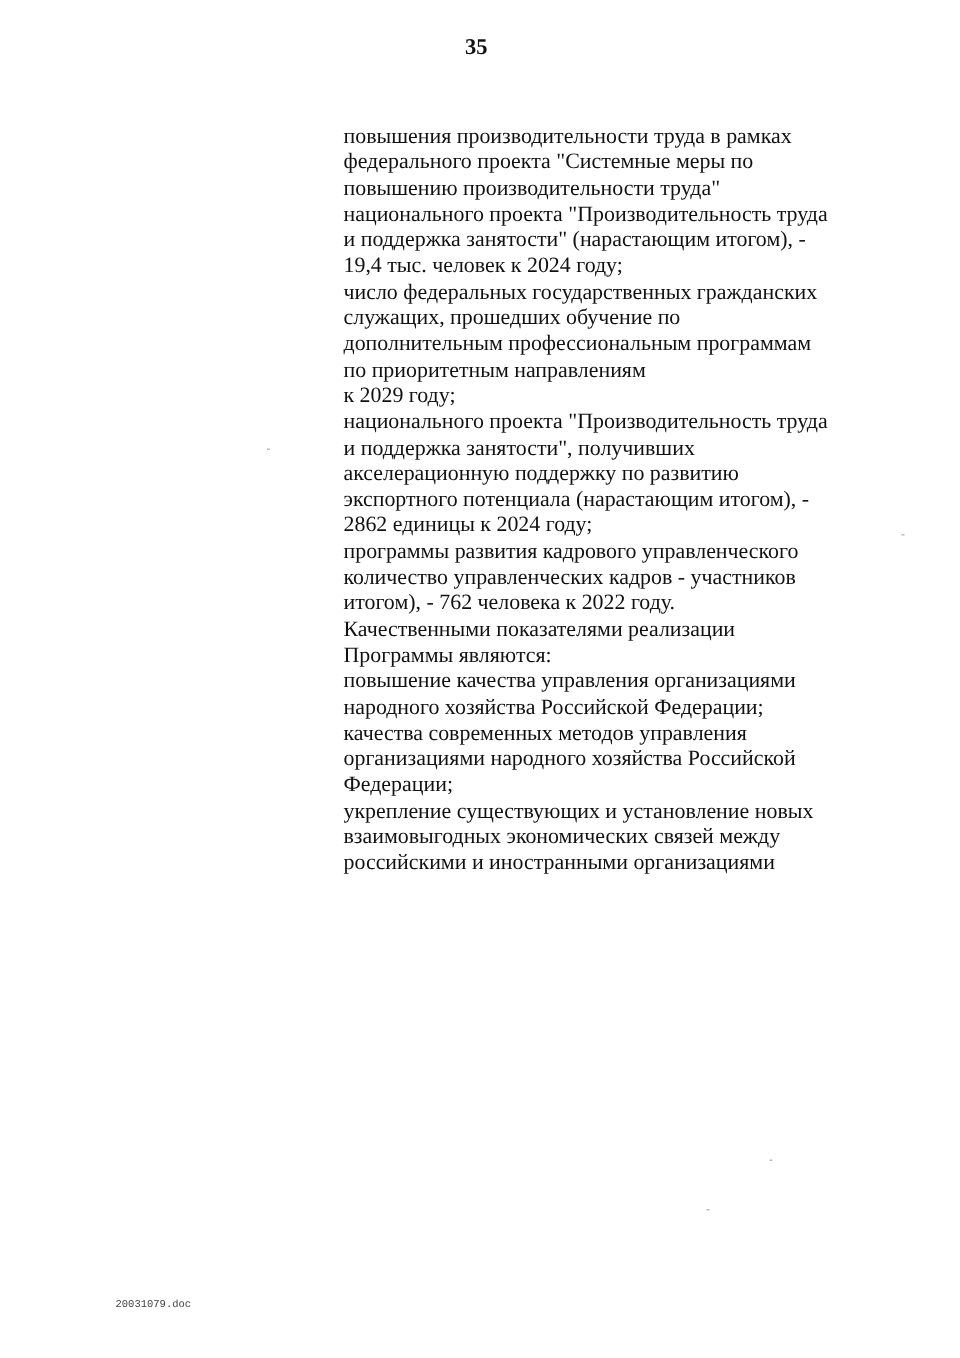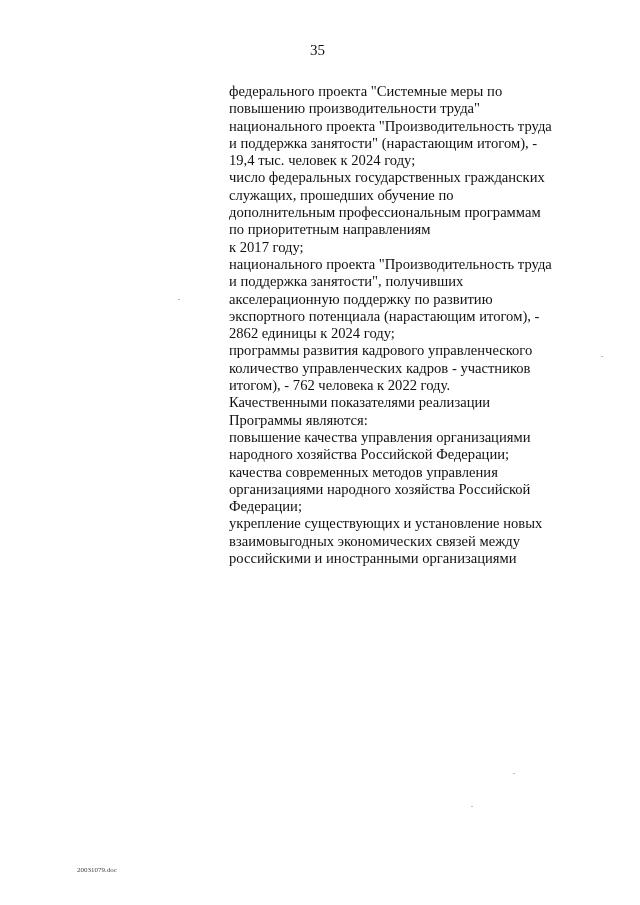--- a/index.html
+++ b/index.html
@@ -1,38 +1,39 @@
 <!DOCTYPE html>
 <html><head>
   <meta charset="utf-8">
   <style>
     html, body { margin: 0; padding: 0; background: #ffffff; }
     body { width: 640px; height: 905px; position: relative; overflow: hidden; font-family: "Liberation Serif", serif; color: #111; }
-    .page-number { position: absolute; top: 42px; left: 310px; font-size: 15px; }
+    .page-number { position: absolute; top: 24px; left: 310px; font-size: 15px; font-weight: bold; }
     .body-text { position: absolute; top: 83px; left: 229px; width: 345px; font-size: 14.6px; line-height: 17.3px; }
     .line { display: block; white-space: nowrap; }
-    .footer { position: absolute; top: 866px; left: 77px; font-size: 7px; color: #444; }
+    .footer { position: absolute; top: 866px; left: 77px; font-size: 7px; color: #444; font-family: Liberation Mono, monospace; }
     .speck { position: absolute; width: 2px; height: 1px; background: #bbb; }
   </style>
 </head>
 <body>
 
 <div class="page-number">35</div>
 
 <div class="body-text">
+  <span class="line">повышения производительности труда в рамках</span>
   <span class="line">федерального проекта "Системные меры по</span>
   <span class="line">повышению производительности труда"</span>
   <span class="line">национального проекта "Производительность труда</span>
   <span class="line">и поддержка занятости" (нарастающим итогом), -</span>
   <span class="line">19,4 тыс. человек к 2024 году;</span>
   <span class="line">число федеральных государственных гражданских</span>
   <span class="line">служащих, прошедших обучение по</span>
   <span class="line">дополнительным профессиональным программам</span>
   <span class="line">по приоритетным направлениям</span>
-  <span class="line">к 2017 году;</span>
+  <span class="line">к 2029 году;</span>
   <span class="line">национального проекта "Производительность труда</span>
   <span class="line">и поддержка занятости", получивших</span>
   <span class="line">акселерационную поддержку по развитию</span>
   <span class="line">экспортного потенциала (нарастающим итогом), -</span>
   <span class="line">2862 единицы к 2024 году;</span>
   <span class="line">программы развития кадрового управленческого</span>
   <span class="line">количество управленческих кадров - участников</span>
   <span class="line">итогом), - 762 человека к 2022 году.</span>
   <span class="line">Качественными показателями реализации</span>
   <span class="line">Программы являются:</span>

